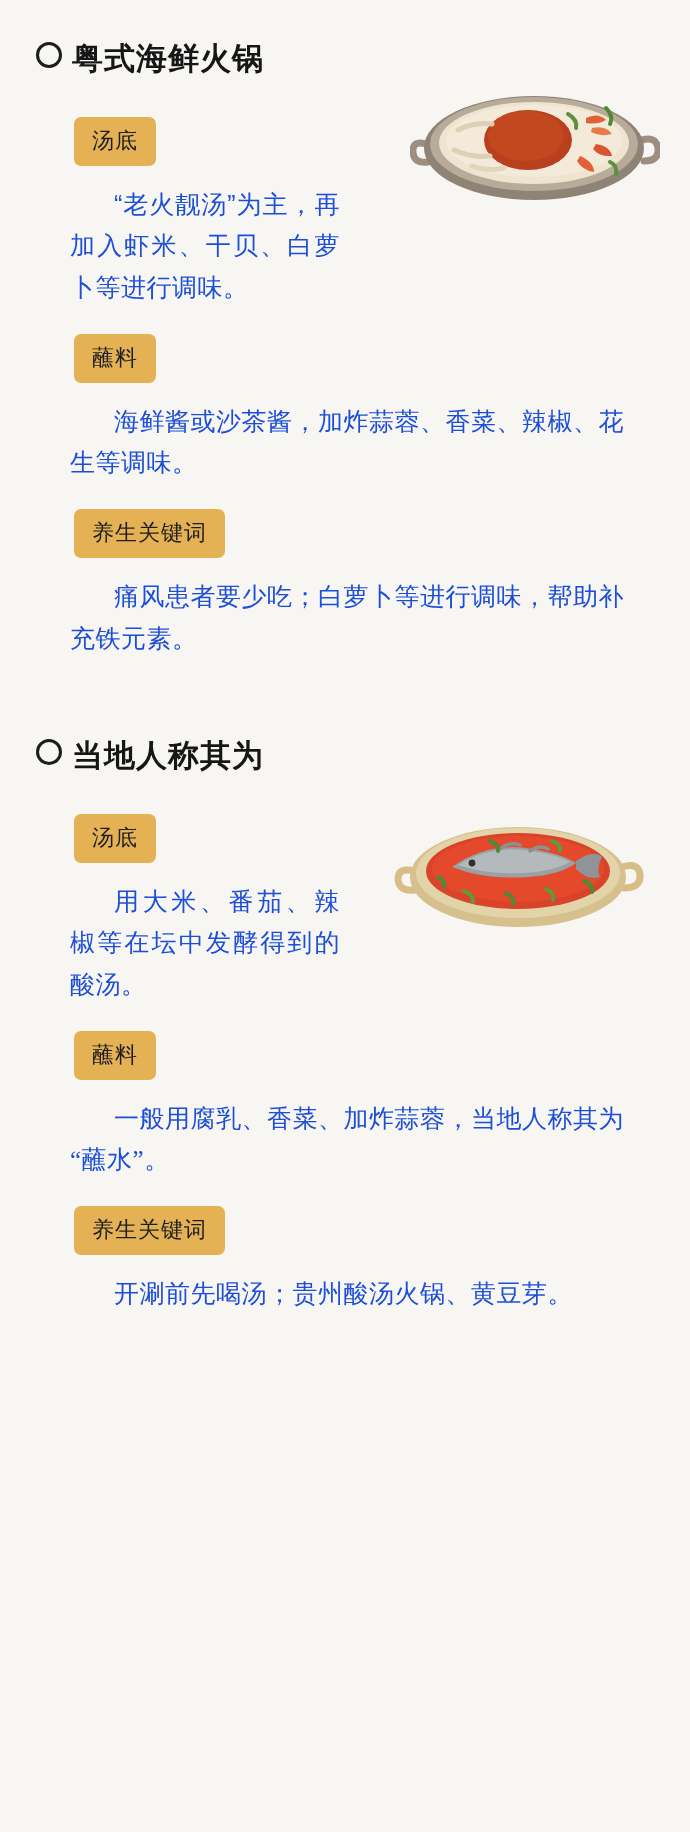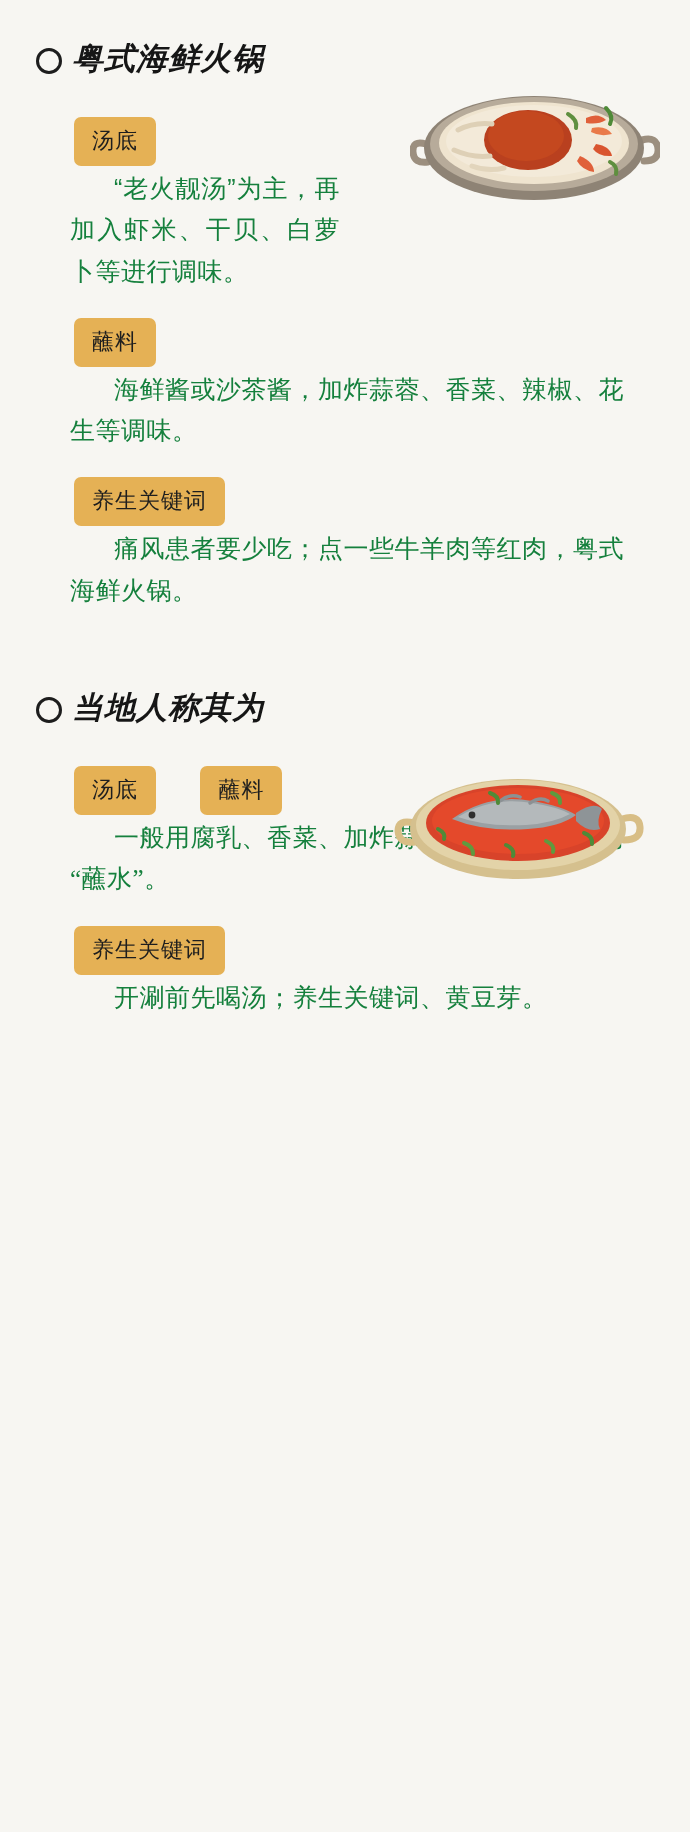--- a/index.html
+++ b/index.html
@@ -26,25 +26,23 @@
   .section {
     position: relative;
   }
   .section + .section {
     margin-top: 78px;
   }
 
   
   .section-heading {
     display: flex;
-    align-items: center;
     gap: 10px;
     margin: 0 0 10px 0;
     padding-left: 2px;
-    font-style: italic;
   }
   .heading-marker {
     display: inline-block;
     width: 26px;
     height: 26px;
     border: 3px solid #1d1d1d;
     border-radius: 50%;
     box-sizing: border-box;
     flex: 0 0 auto;
     position: relative;
@@ -72,22 +70,22 @@
     letter-spacing: 1px;
   }
   .tag.first {
     margin-top: 30px;
   }
 
   
   .para {
     font-size: 25px;
     line-height: 1.65;
-    color: #15803d;
-    margin: 2px 0 0 0;
+    color: #1d4ed8;
+    margin: 18px 0 0 0;
     padding-left: 36px;
     text-indent: 44px;
     letter-spacing: 0.5px;
   }
   .para.narrow {
     width: 270px;
     text-align: justify;
     text-justify: inter-ideograph;
   }
   .para.wide {
@@ -156,21 +154,21 @@
       <span class="heading-text">粤式海鲜火锅</span>
     </div>
 
     <div class="tag first">汤底</div>
     <p class="para narrow">“老火靓汤”为主，再加入虾米、干贝、白萝卜等进行调味。</p>
 
     <div class="tag">蘸料</div>
     <p class="para wide">海鲜酱或沙茶酱，加炸蒜蓉、香菜、辣椒、花生等调味。</p>
 
     <div class="tag">养生关键词</div>
-    <p class="para wide">痛风患者要少吃；点一些牛羊肉等红肉，粤式海鲜火锅。</p>
+    <p class="para wide">痛风患者要少吃；白萝卜等进行调味，帮助补充铁元素。</p>
   </div>
 
   <div class="section">
 
     
     <div class="illustration illus-2">
       <svg viewBox="0 0 250 150" width="250" height="150" xmlns="http://www.w3.org/2000/svg">
 
         <path d="M20 74 q-16 -4 -16 8 q1 13 17 11" fill="none" stroke="#d8be86" stroke-width="7" stroke-linecap="round"></path>
         <path d="M228 70 q17 -5 18 8 q1 13 -16 13" fill="none" stroke="#d8be86" stroke-width="7" stroke-linecap="round"></path>
@@ -200,21 +198,22 @@
         <path d="M96 44 q9 3 8 10" fill="none" stroke="#4f8a38" stroke-width="4" stroke-linecap="round"></path>
       </svg>
     </div>
 
     <div class="section-heading">
       <span class="heading-marker"></span>
       <span class="heading-text">当地人称其为</span>
     </div>
 
     <div class="tag first">汤底</div>
+    <p class="para narrow">用大米、番茄、辣椒等在坛中发酵得到的酸汤。</p>
 
     <div class="tag">蘸料</div>
     <p class="para wide">一般用腐乳、香菜、加炸蒜蓉，当地人称其为“蘸水”。</p>
 
     <div class="tag">养生关键词</div>
-    <p class="para wide">开涮前先喝汤；养生关键词、黄豆芽。</p>
+    <p class="para wide">开涮前先喝汤；贵州酸汤火锅、黄豆芽。</p>
   </div>
 
 </div>
 
 </body></html>

